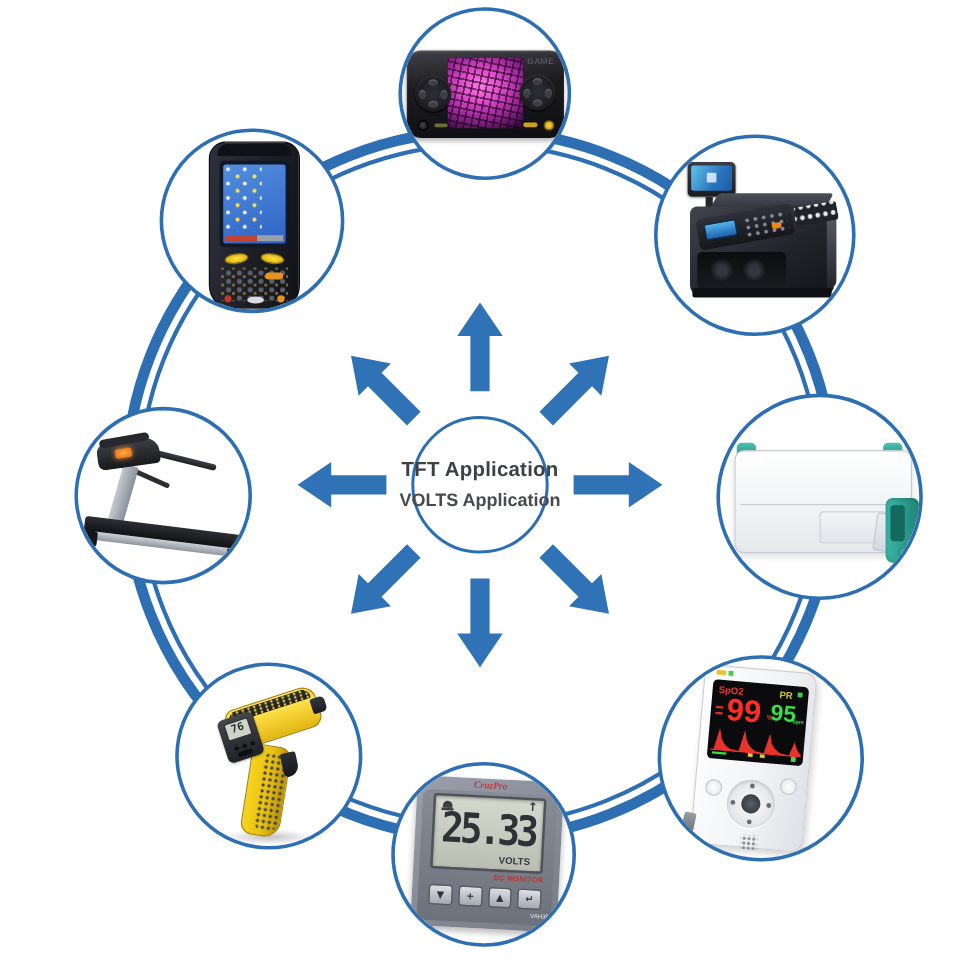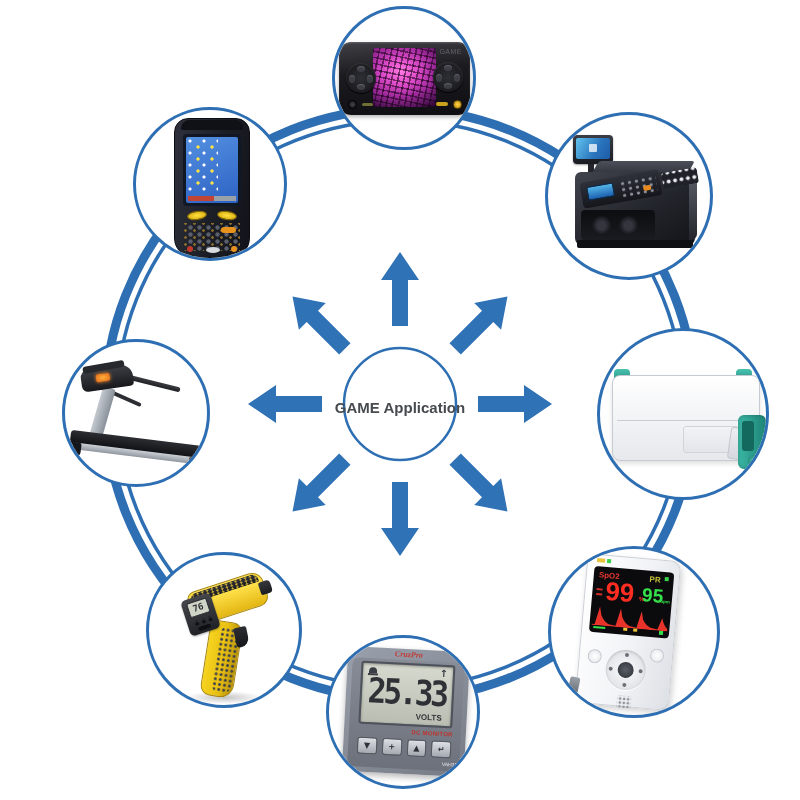--- a/index.html
+++ b/index.html
@@ -262,21 +262,22 @@
     <path d="M78,-8 L124,-8 L124,-19 L152,0 L124,19 L124,8 L78,8 Z" transform="translate(400,404) rotate(0)"></path>
     <path d="M78,-8 L124,-8 L124,-19 L152,0 L124,19 L124,8 L78,8 Z" transform="translate(400,404) rotate(45)"></path>
     <path d="M78,-8 L124,-8 L124,-19 L152,0 L124,19 L124,8 L78,8 Z" transform="translate(400,404) rotate(90)"></path>
     <path d="M78,-8 L124,-8 L124,-19 L152,0 L124,19 L124,8 L78,8 Z" transform="translate(400,404) rotate(135)"></path>
     <path d="M78,-8 L124,-8 L124,-19 L152,0 L124,19 L124,8 L78,8 Z" transform="translate(400,404) rotate(180)"></path>
     <path d="M78,-8 L124,-8 L124,-19 L152,0 L124,19 L124,8 L78,8 Z" transform="translate(400,404) rotate(-135)"></path>
   </g>
 </svg>
 
 <div class="center-label">
-  <div class="t2">GAME Application</div>
+  <div class="t1">TFT Application</div>
+  <div class="t2">VOLTS Application</div>
 </div>
 
 <div class="node" style="left:332px;top:6px;width:144px;height:144px;">
   <div class="gc-body">
     <div class="gc-screen"></div>
     <div class="gc-pad gc-padl">
       <span class="gc-k gc-kn"></span>
       <span class="gc-k gc-ks"></span>
       <span class="gc-k gc-kw"></span>
       <span class="gc-k gc-ke"></span>

